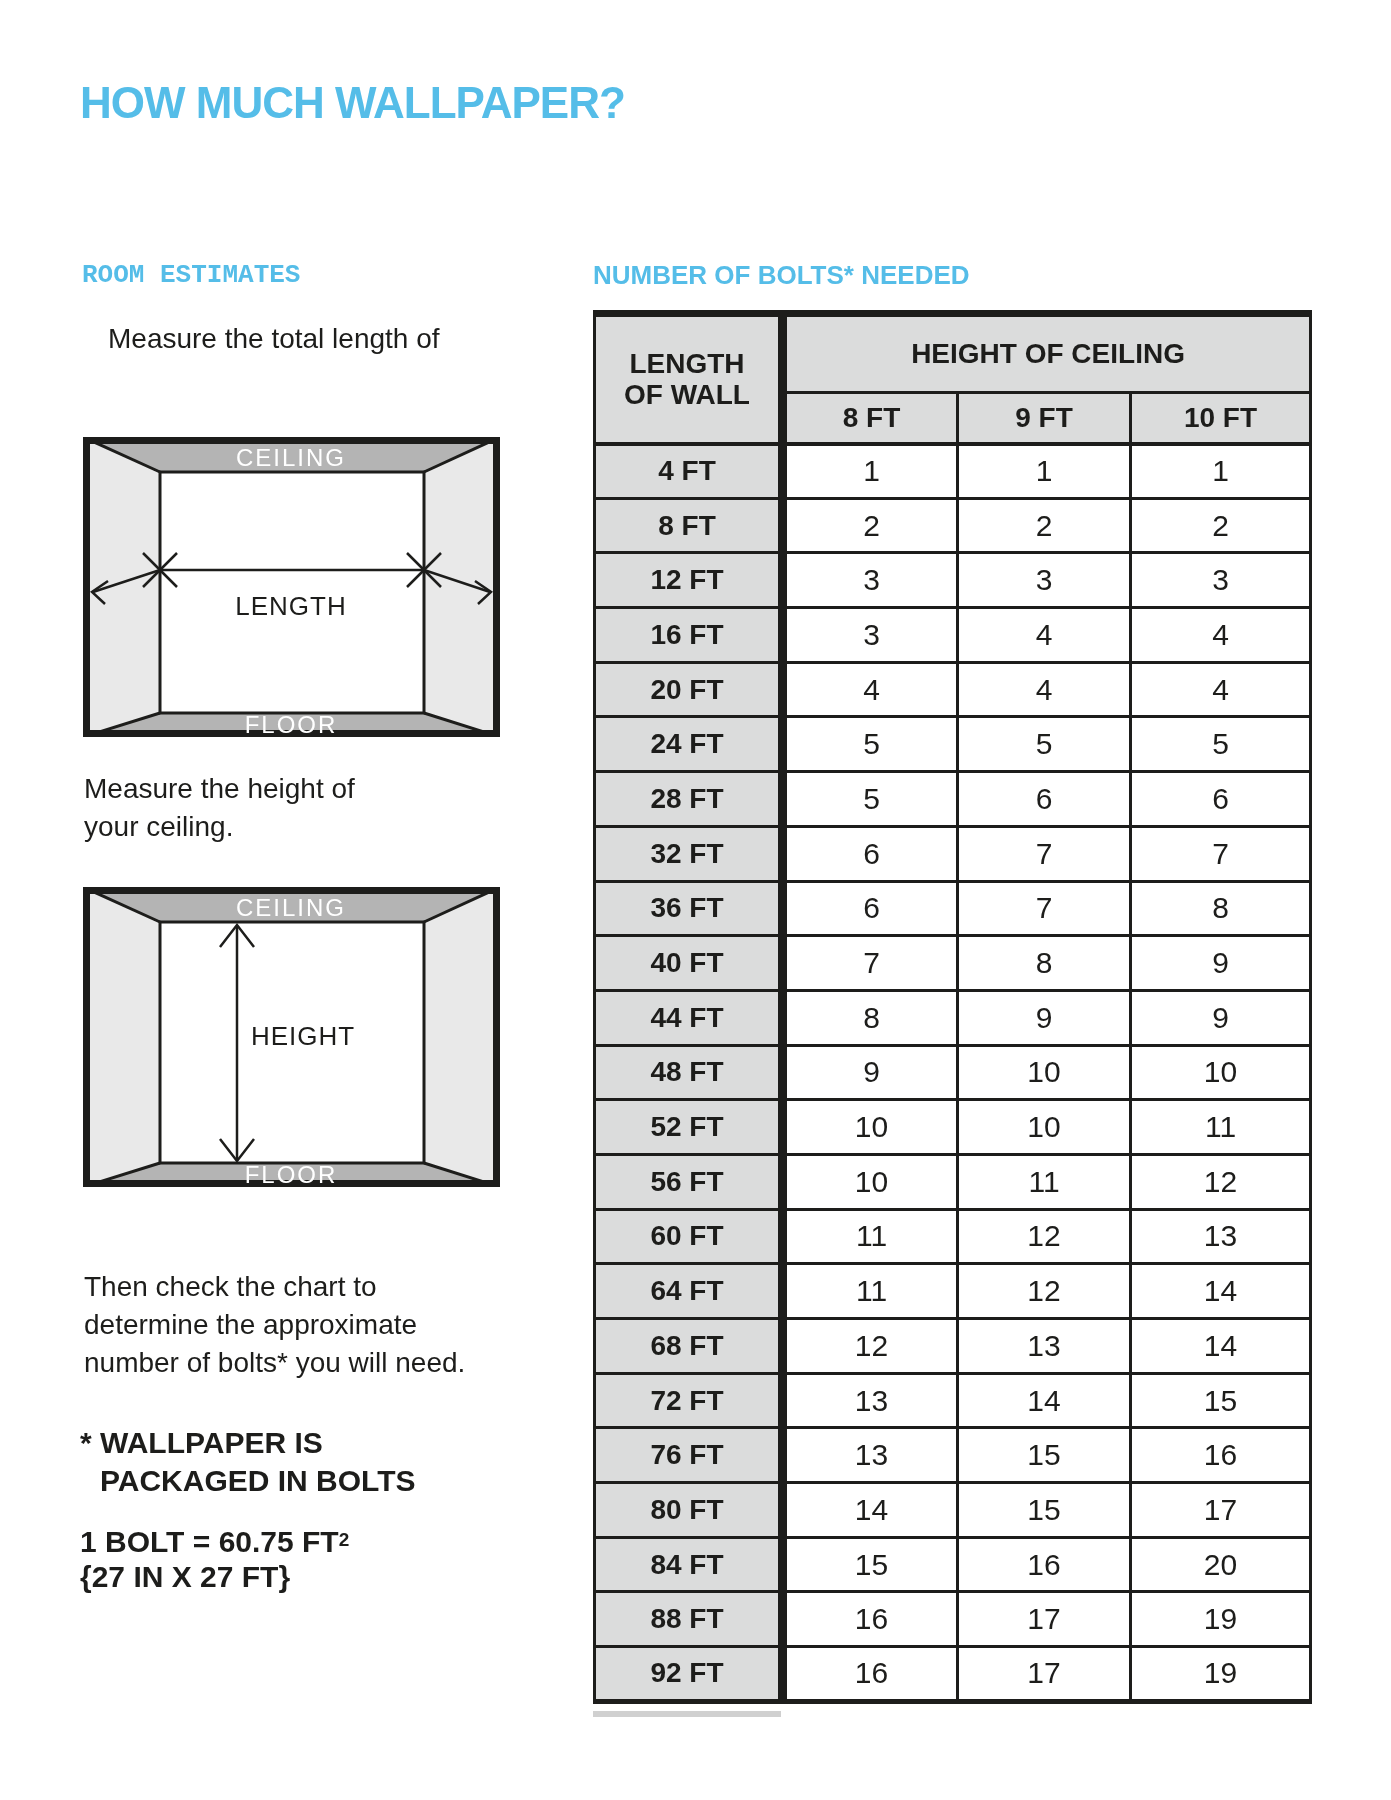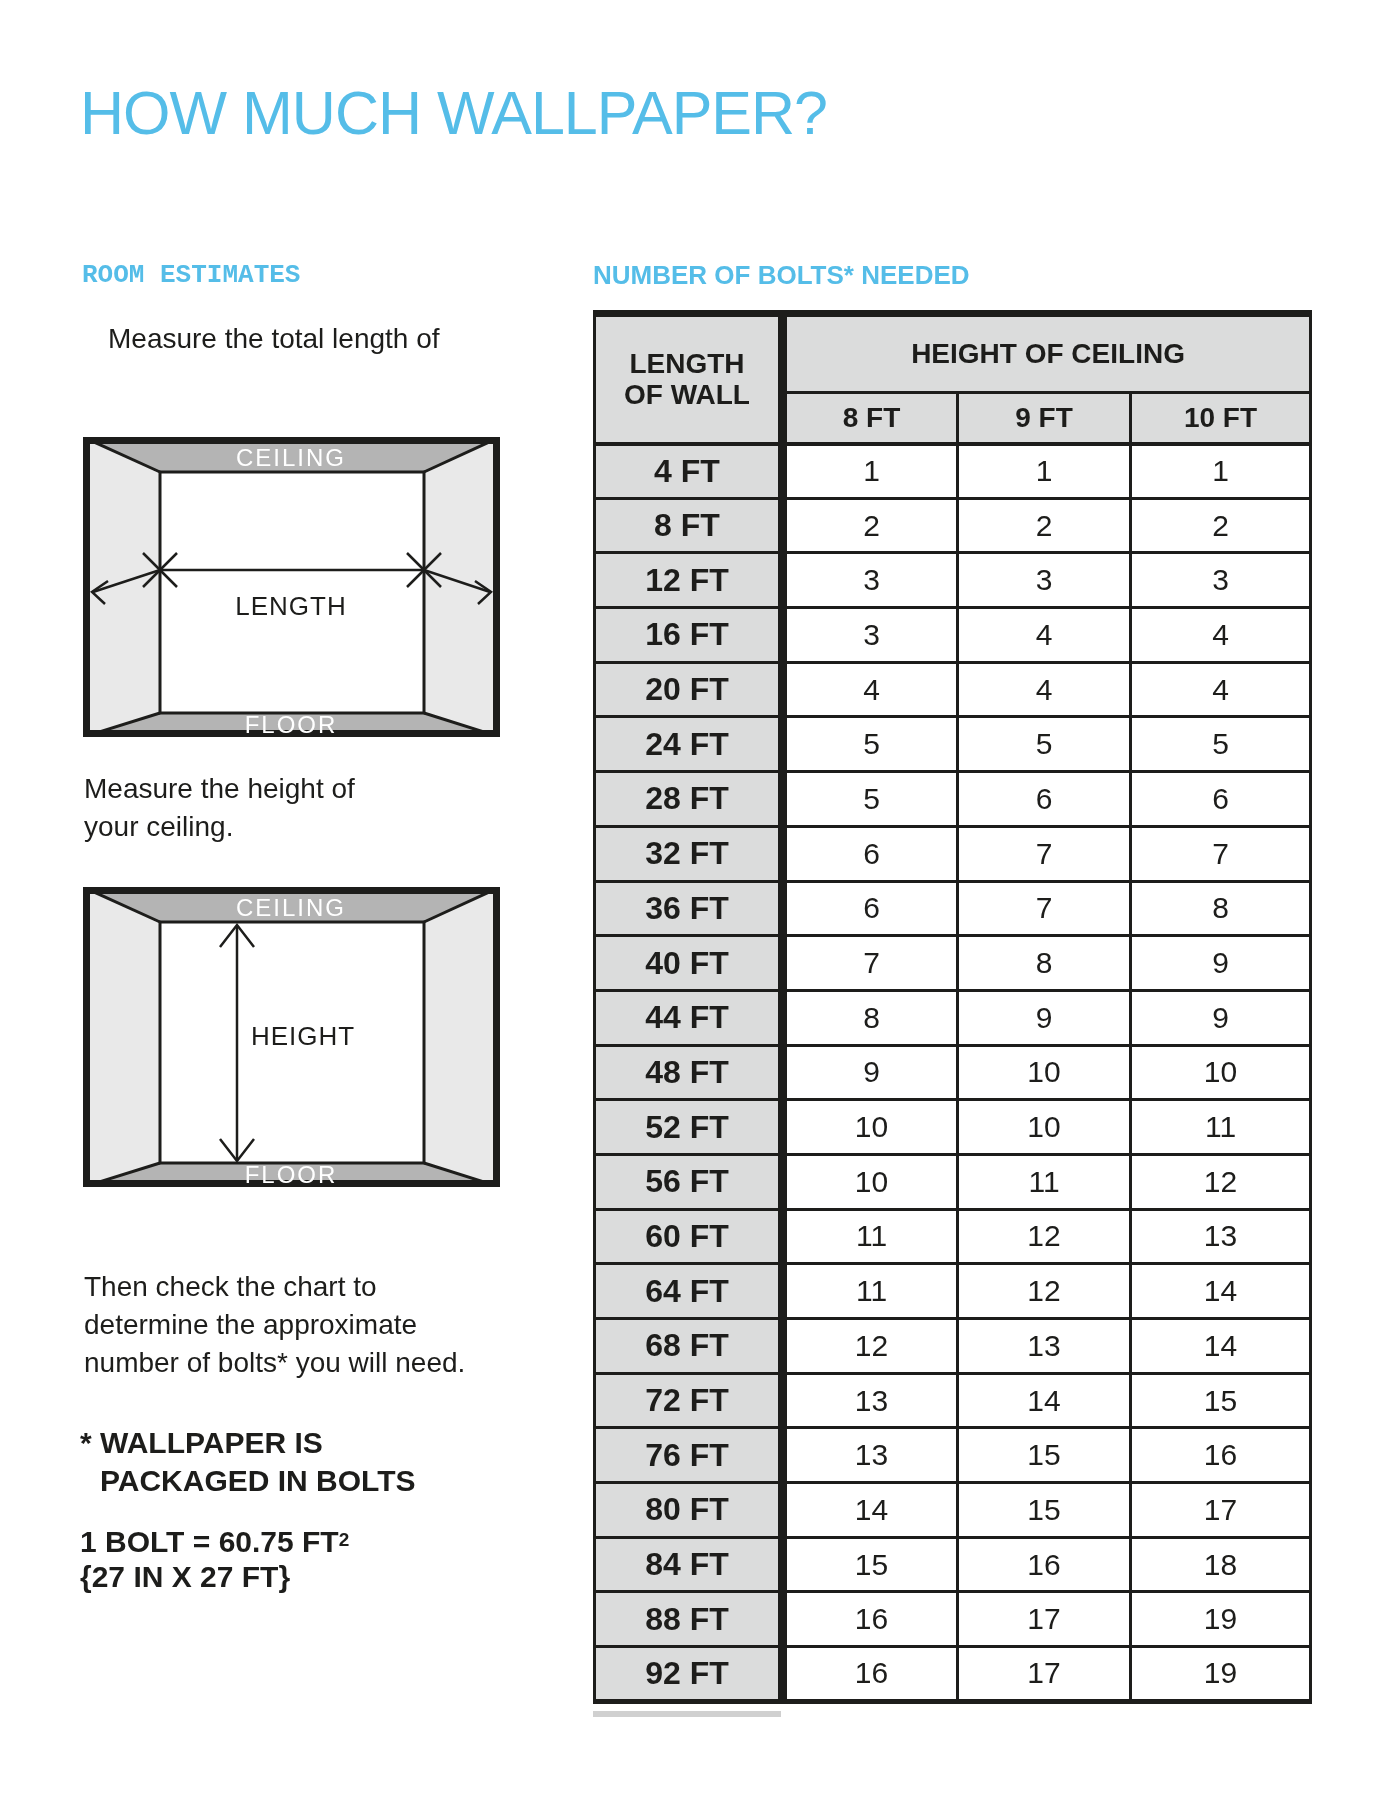--- a/index.html
+++ b/index.html
@@ -2,21 +2,21 @@
 <html><head>
 <meta charset="utf-8">
 <style>
   html,body { margin:0; padding:0; background:#ffffff; }
   .page {
     position:relative; width:1391px; height:1800px; background:#ffffff;
     font-family:"Liberation Sans", sans-serif; color:#1d1d1b; overflow:hidden;
   }
   .page-title {
     position:absolute; left:80px; top:78px;
-    font-size:61px; font-weight:normal; letter-spacing:-1px; color:#55BDE8;
+    font-size:44px; font-weight:bold; letter-spacing:-1px; color:#55BDE8;
     white-space:nowrap;
   }
   .section-heading {
     position:absolute; font-size:26px; font-weight:bold; color:#55BDE8; white-space:nowrap;
   }
   #room-estimates-heading { left:82px; top:260px;font-family:Liberation Mono, monospace; }
   #table-heading { left:593px; top:260px; width:719px; text-align:left; }
   .body-text {
     position:absolute; left:84px; font-size:28px; line-height:38px; color:#1d1d1b;
   }
@@ -50,21 +50,21 @@
   }
   .bolts-table th { background:#dbdcdc; font-size:28px; font-weight:bold; }
   .bolts-table .corner-cell {
     border-right:9px solid #1d1d1b; border-bottom:4px solid #1d1d1b; line-height:31px;
   }
   .bolts-table tr.h1 { height:79px; }
   .bolts-table tr.h2 { height:51px; }
   .bolts-table tr.h2 th { border-bottom:4px solid #1d1d1b; }
   .bolts-table tbody tr { height:54.7px; }
   .bolts-table td.rowlabel {
-    background:#dbdcdc; font-weight:bold; font-size:32px;
+    background:#dbdcdc; font-weight:bold; font-size:28px;
     border-right:9px solid #1d1d1b;
   }
   .bolts-table td.val { font-size:30px; background:#ffffff; }
   .table-shadow {
     position:absolute; left:593px; top:1711px; width:188px; height:6px; background:#d0d0d0;
   }
   svg text { font-family:"Liberation Sans", sans-serif; }
   .diag-band-label { fill:#ffffff; font-size:24px; letter-spacing:2px; }
   .diag-dim-label { fill:#1d1d1b; font-size:26px; letter-spacing:1px; }
 </style>
@@ -292,21 +292,21 @@
           <tr>
             <td class="rowlabel">80 FT</td>
             <td class="val">14</td>
             <td class="val">15</td>
             <td class="val">17</td>
           </tr>
           <tr>
             <td class="rowlabel">84 FT</td>
             <td class="val">15</td>
             <td class="val">16</td>
-            <td class="val">18</td>
+            <td class="val">20</td>
           </tr>
           <tr>
             <td class="rowlabel">88 FT</td>
             <td class="val">16</td>
             <td class="val">17</td>
             <td class="val">19</td>
           </tr>
           <tr>
             <td class="rowlabel">92 FT</td>
             <td class="val">16</td>

